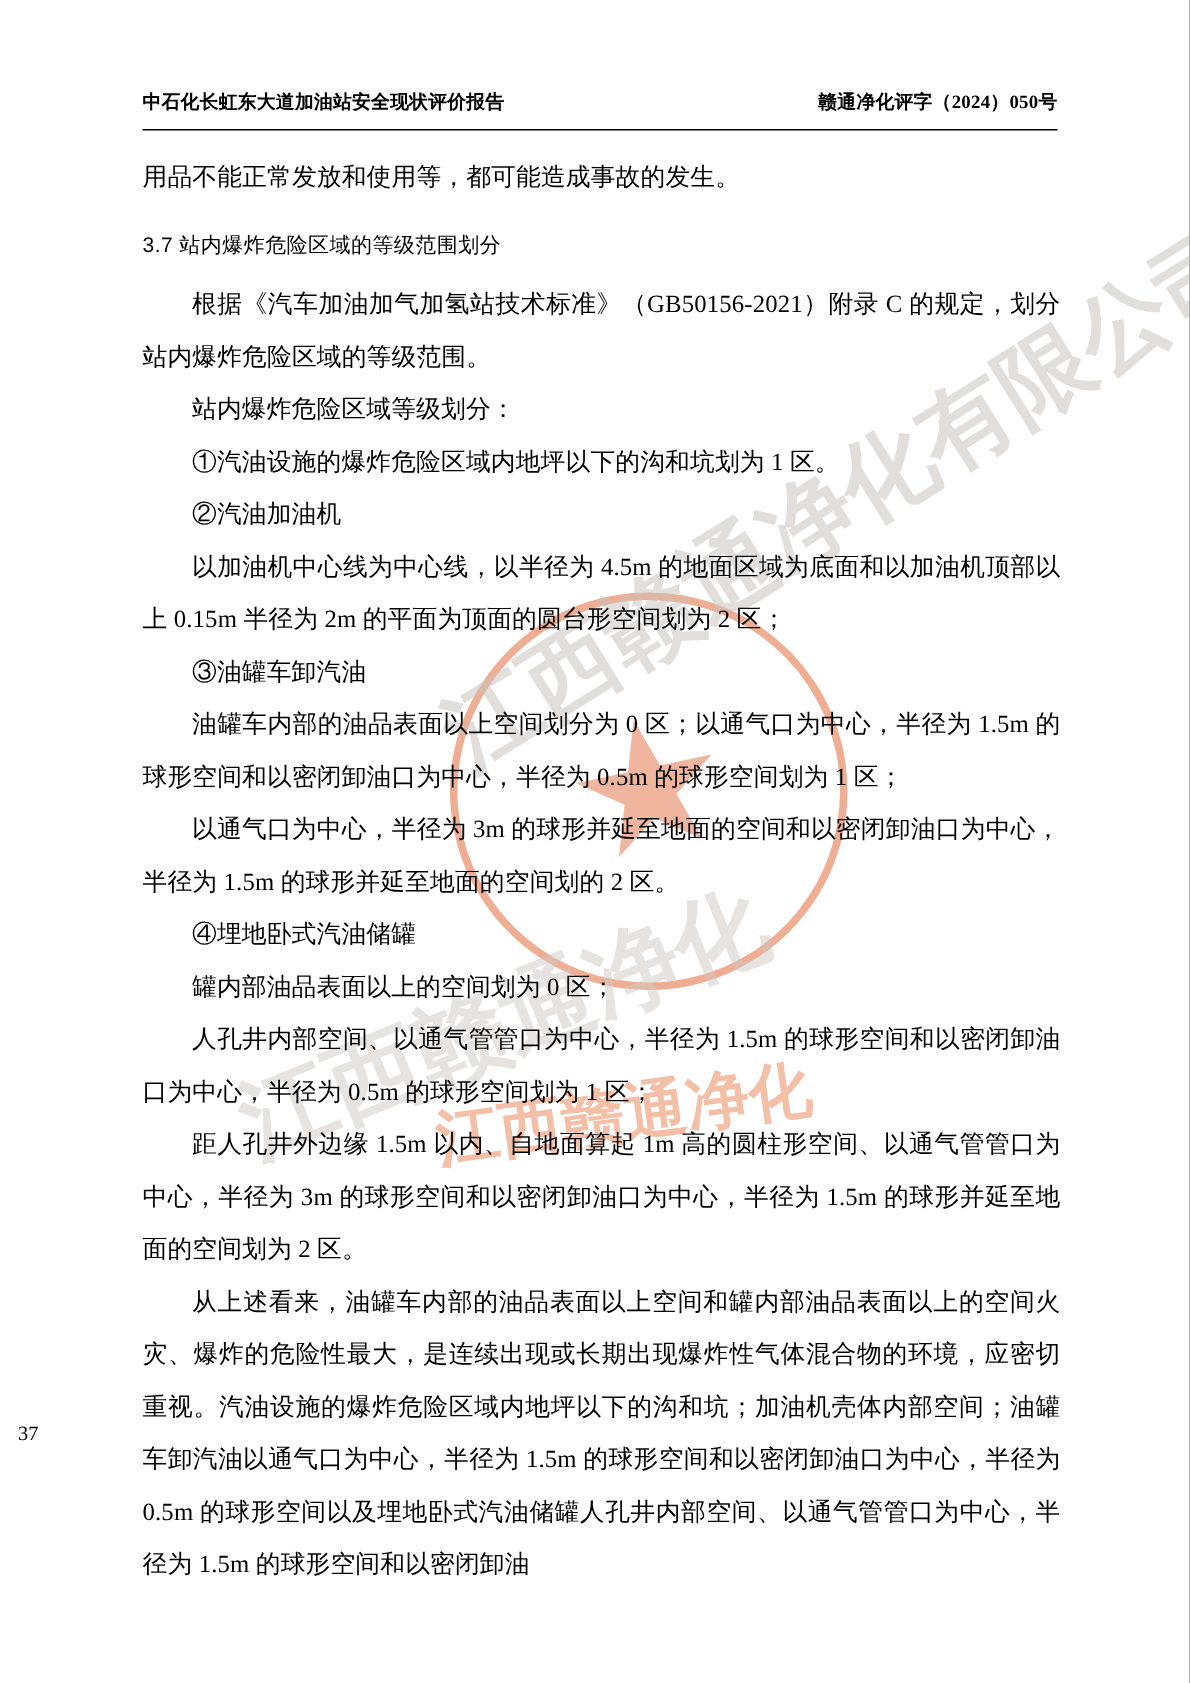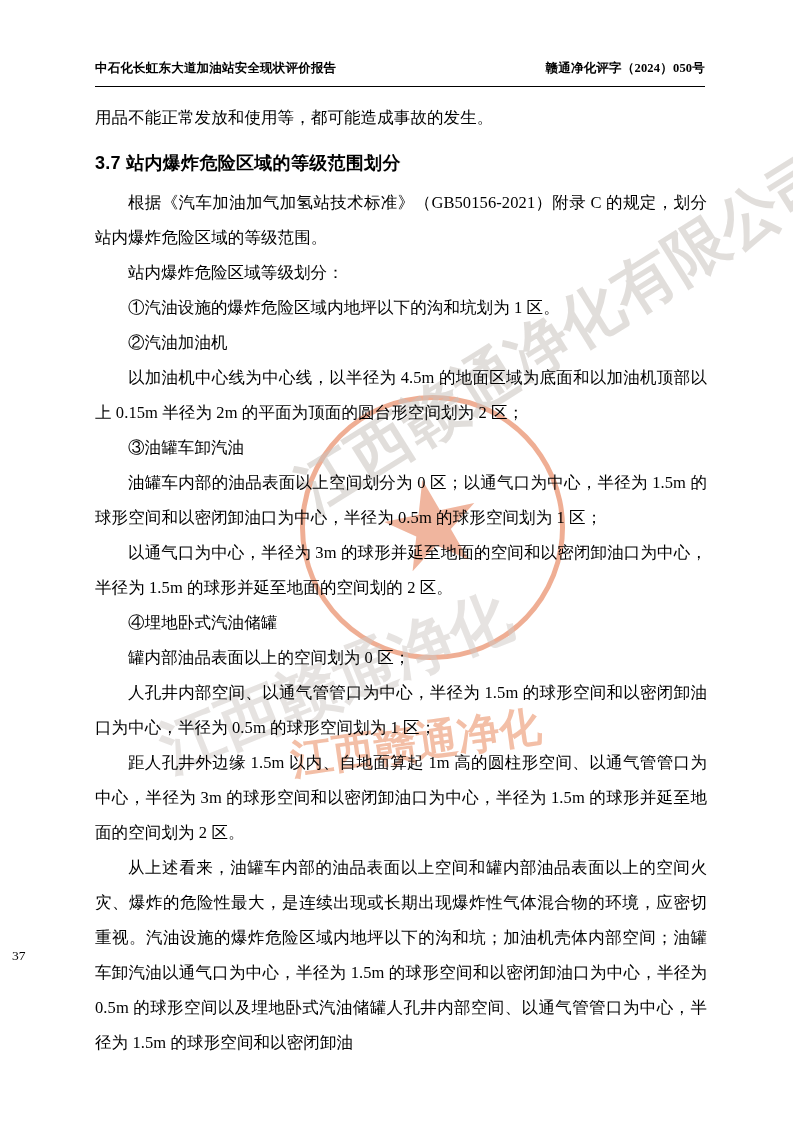--- a/index.html
+++ b/index.html
@@ -61,23 +61,23 @@
     margin: 0 0 0 0;
     font-size: 16.5px;
     line-height: 35px;
     text-align: justify;
     text-justify: inter-ideograph;
     letter-spacing: 0.1px;
   }
   p.indent { text-indent: 2em; }
   h2.sec {
     margin: 10px 0 4px 0;
-    font-size: 18px;
+    font-size: 14px;
     line-height: 36px;
-    font-weight: bold;
+    font-weight: normal;
     font-family: "Liberation Sans", "DejaVu Sans", sans-serif;
     letter-spacing: 0.3px;
   }
 
   
   .page-number {
     position: absolute;
     left: 0;
     top: 948px;
     width: 793px;

